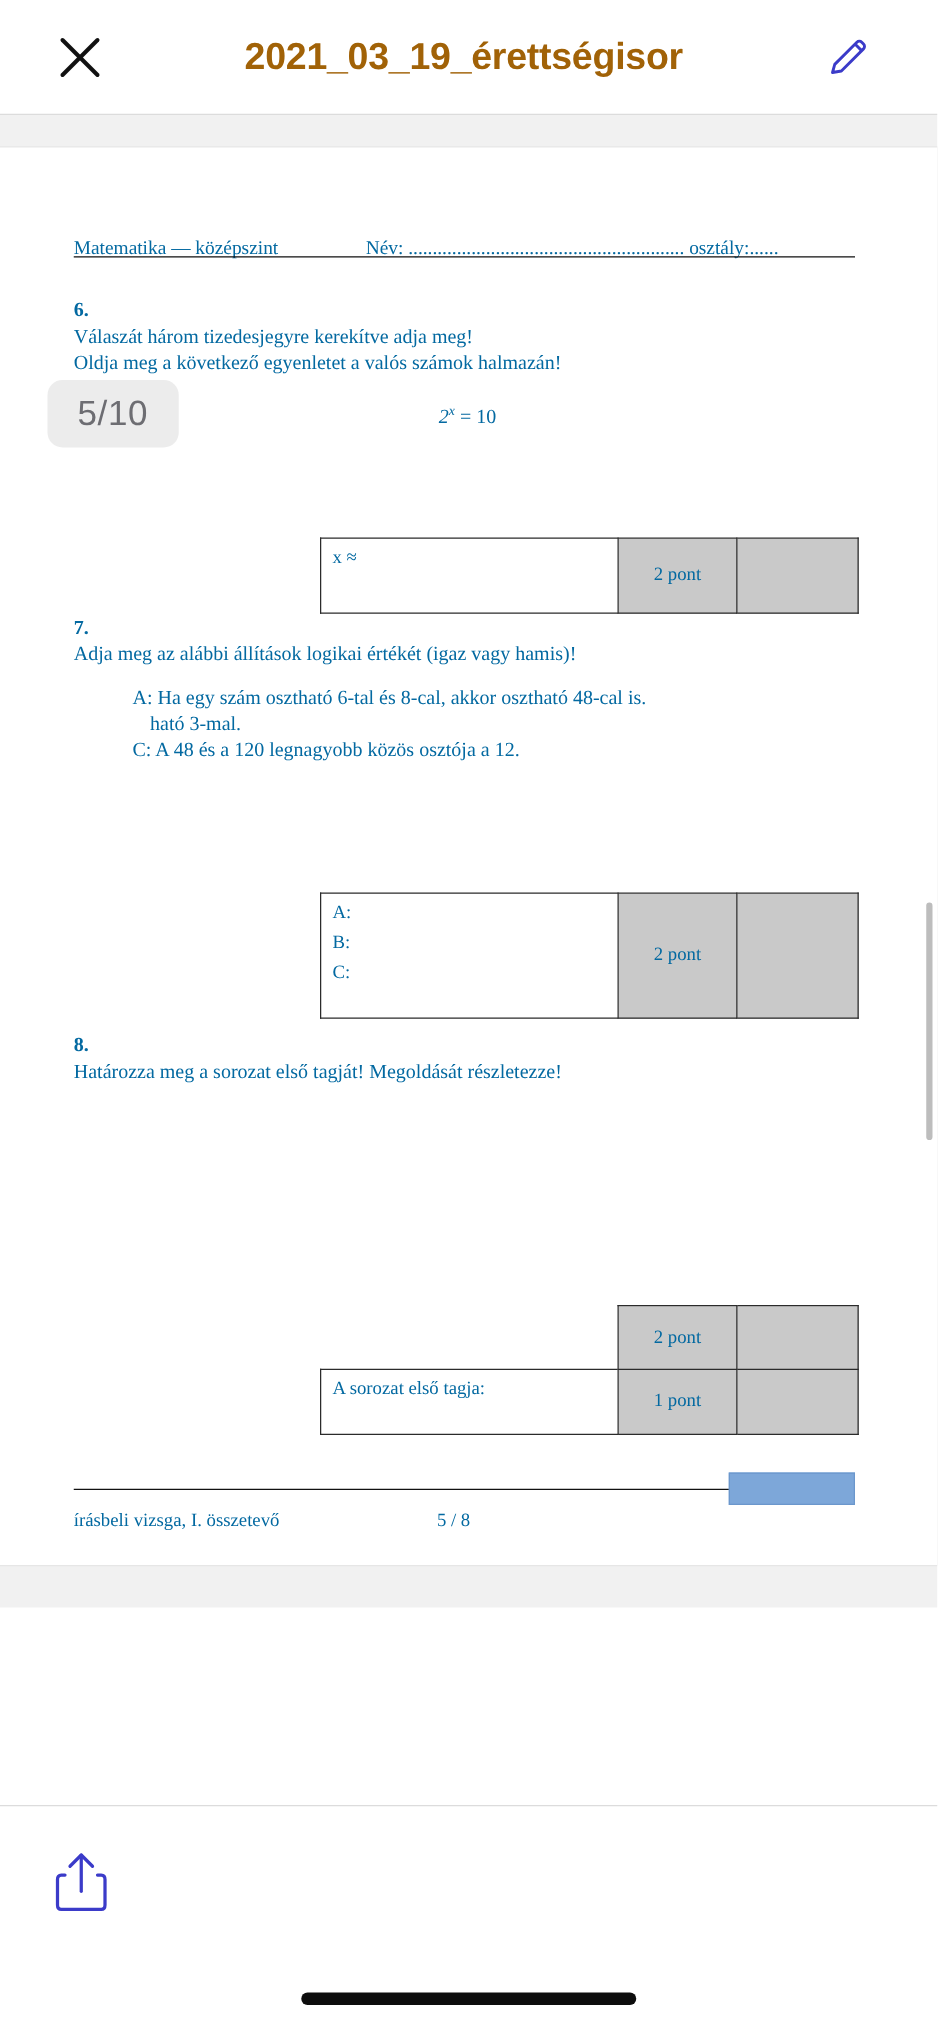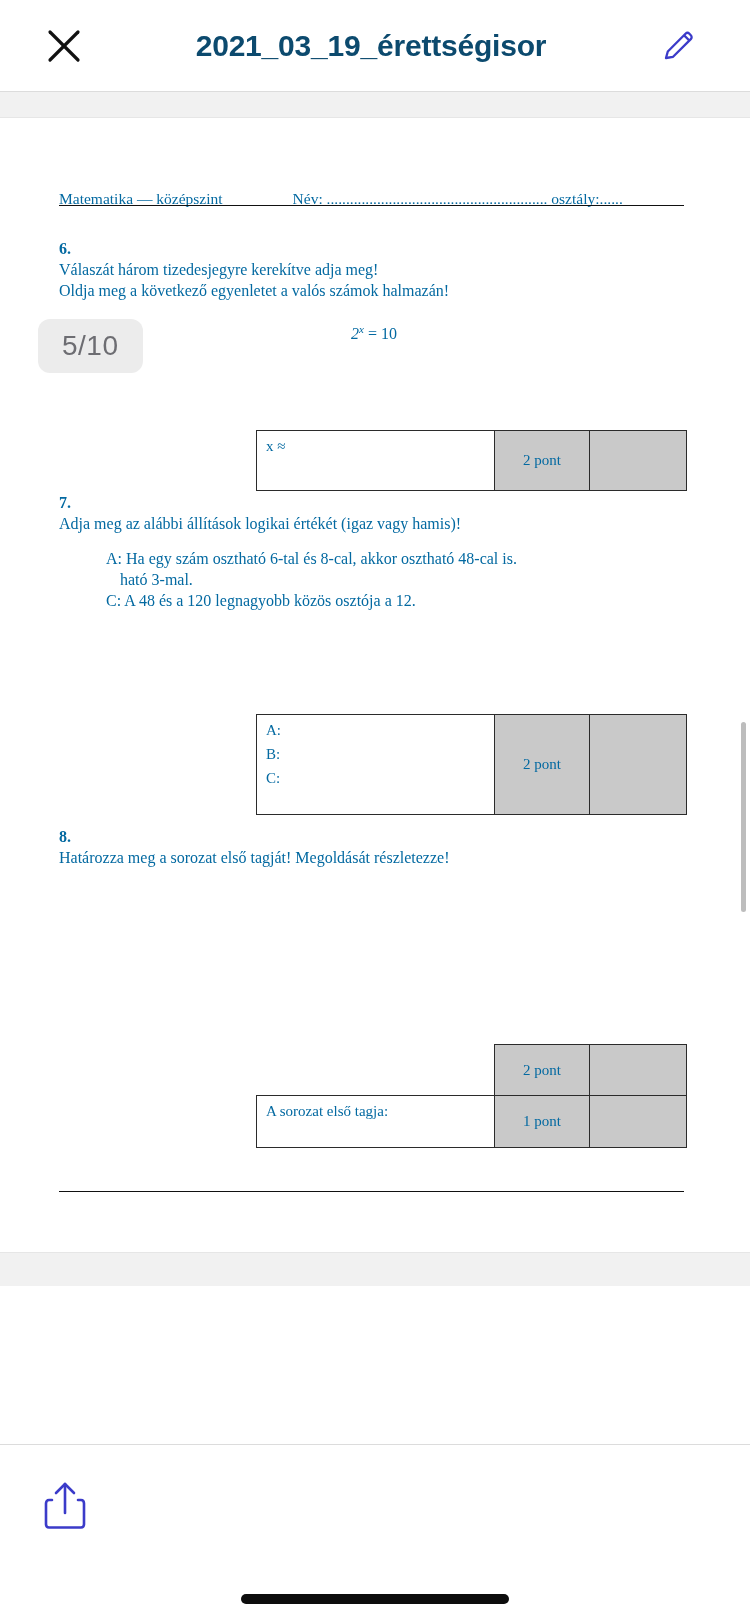--- a/index.html
+++ b/index.html
@@ -73,21 +73,21 @@
     border-bottom: 1px solid #dcdcdc;
   }
   .nav-close {
     width: 56px; height: 56px;
     display: flex; align-items: center; justify-content: center;
     cursor: pointer;
   }
   .nav-title {
     font-size: 30px;
     font-weight: bold;
-    color: #0c4a6e;
+    color: #a16207;
     white-space: nowrap;
     letter-spacing: -0.2px;
   }
   .nav-edit {
     width: 56px; height: 56px;
     display: flex; align-items: center; justify-content: center;
     cursor: pointer;
   }
 
   
@@ -100,21 +100,21 @@
   .page {
     position: absolute;
     top: 26px; left: 0;
     width: 750px;
     height: 1134px;
     background: #ffffff;
     box-shadow: 0 0 0 1px #e6e6e6;
   }
   .page-badge {
     position: absolute;
-    top: 227px; left: 38px;
+    top: 212px; left: 38px;
     background: #ececec;
     border-radius: 12px;
     padding: 11px 24px;
     font-size: 28px;
     color: #6d6d72;
     z-index: 5;
     letter-spacing: 0.5px;
   }
 
   
@@ -353,20 +353,25 @@
           </tr>
           <tr>
             <td style="height:52px;">A sorozat első tagja:</td>
             <td class="grey">1 pont</td>
             <td class="greyblank"></td>
           </tr>
         </tbody>
           </table>
 
         <div class="hr-bot"></div>
+        <div class="doc-footer">
+          <div class="left">írásbeli vizsga, I. összetevő</div>
+          <div class="center">5 / 8</div>
+          <div class="footer-highlight"></div>
+        </div>
 
       </div>
     </div>
 
     <div class="page-badge">5/10</div>
     <div class="scrollbar"></div>
 
   </div>
 
   <div class="toolbar">

